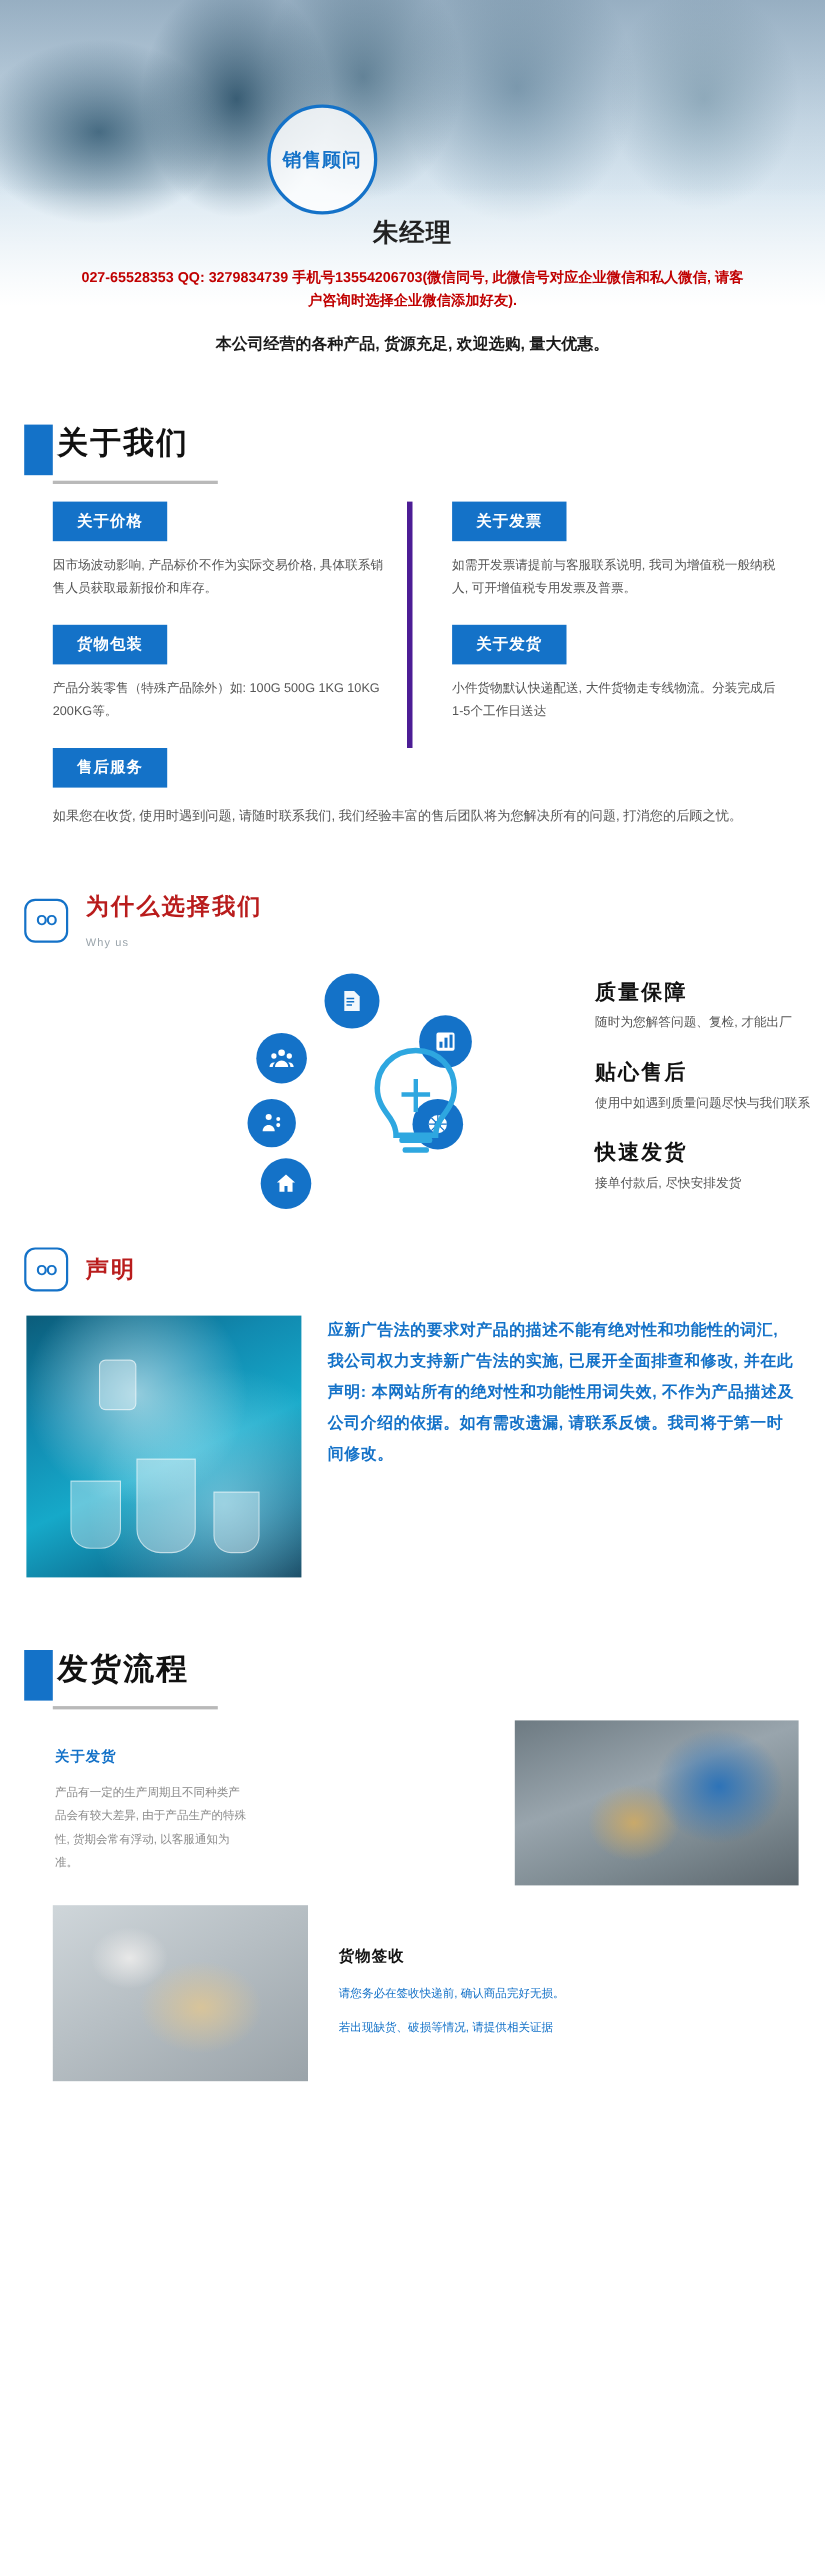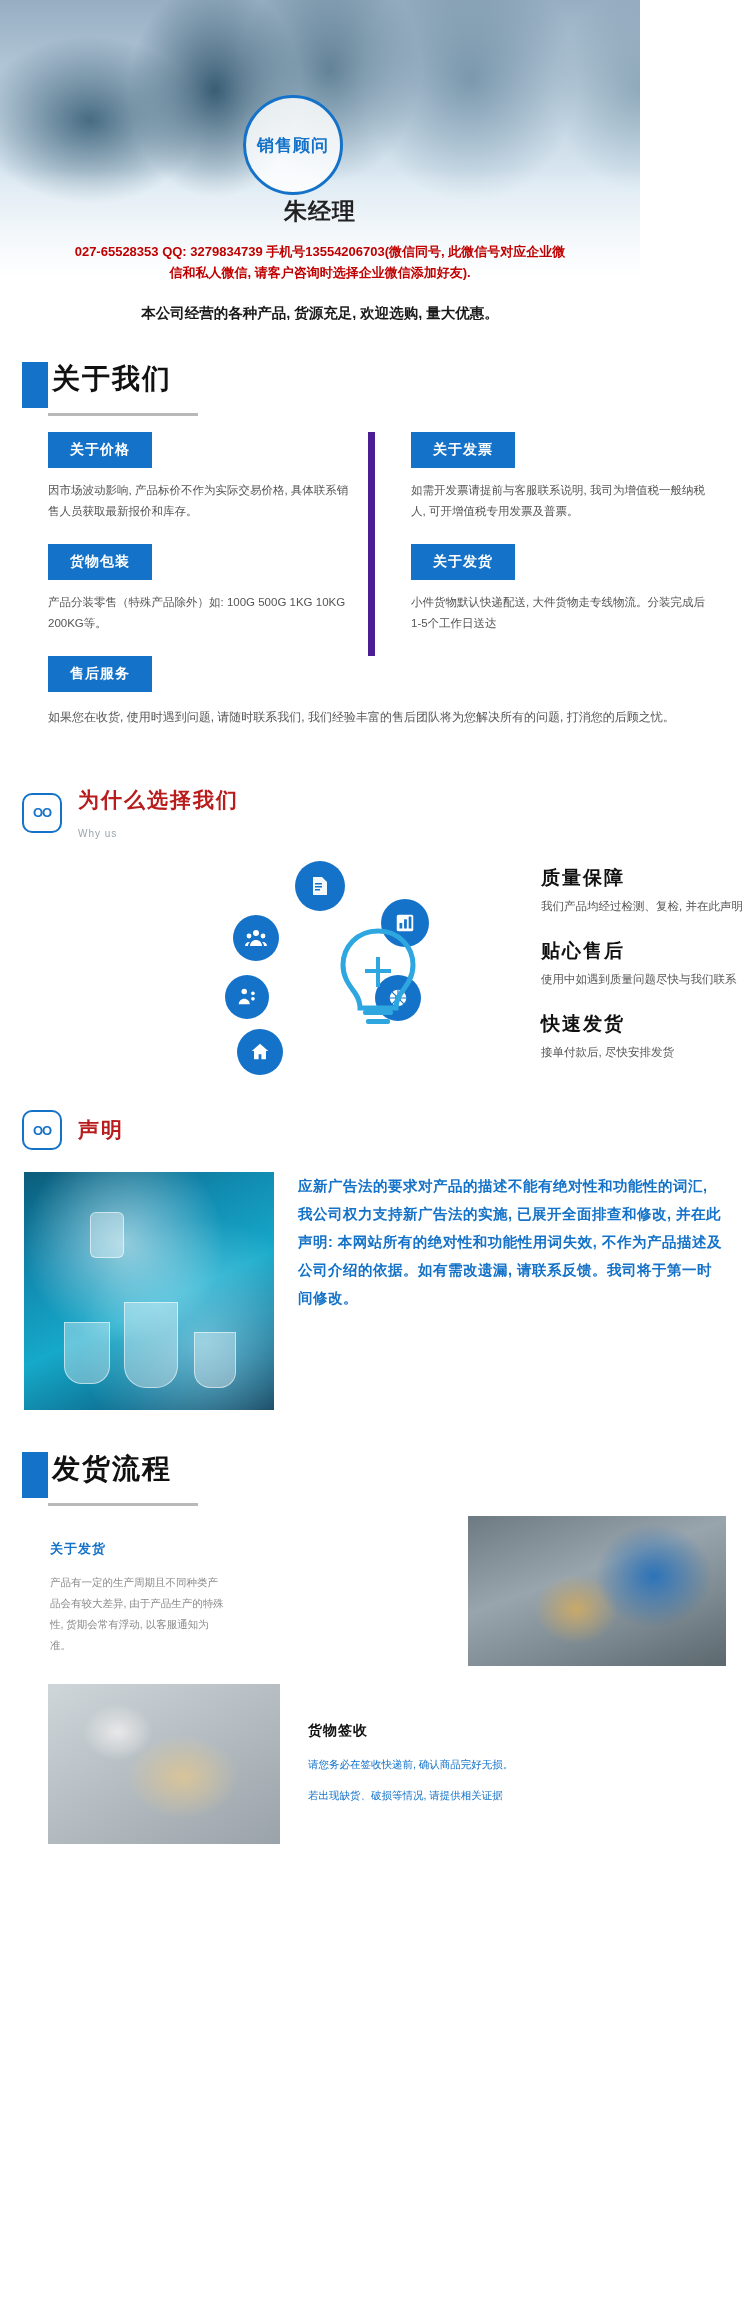--- a/index.html
+++ b/index.html
@@ -7,21 +7,21 @@
     width: 750px;
     font-family: "Liberation Sans", "DejaVu Sans", sans-serif;
     background: #ffffff;
     color: #333;
   }
   .page { width: 750px; position: relative; overflow: hidden; }
 
   
   .hero {
     position: relative;
-    width: 640px;
+    width: 750px;
     height: 320px;
     background: linear-gradient(100deg,#bcd7ea 0%, #d4e3ef 25%, #cfe0ec 45%, #e6eef4 65%, #dbe8f1 100%);
     overflow: hidden;
     text-decoration: underline;
   }
   .hero-photo {
     position: absolute; inset: 0;
     background:
       radial-gradient(ellipse 160px 120px at 90px 120px, #4a6f86 0%, rgba(74,111,134,0) 70%),
       radial-gradient(ellipse 120px 150px at 215px 90px, #3c6178 0%, rgba(60,97,120,0) 72%),
@@ -63,21 +63,21 @@
     padding: 0 72px;
     font-size: 14.5px;
     line-height: 24px;
     color: #1a1a1a;
     font-weight: bold;
   }
 
   
   .sec-head {
     position: relative;
-    margin: 40px 0 0 0;
+    margin: 64px 0 0 0;
     padding-left: 30px;
     height: 56px;
     font-family: Liberation Serif, serif;
   }
   .sec-head .bar {
     position:absolute; left: 22px; top: 2px;
     width: 26px; height: 46px; background: #1472c8;
   }
   .sec-head .title {
     position: relative;
@@ -93,21 +93,21 @@
     position:absolute; left: 48px; bottom: 0; width: 150px; height: 3px; background:#b9b9b9;
   }
 
   
   .about {
     display: flex;
     padding: 16px 22px 0 22px;
     gap: 0;
   }
   .about-col { width: 50%; padding: 0 18px; }
-  .about-col.left { border-right: 7px solid #4c1d95; padding-left: 26px; }
+  .about-col.left { border-right: 5px solid #4c1d95; padding-left: 26px; }
   .about-col.right { padding-left: 36px; }
   .pill {
     display:inline-block;
     background:#1472c8;
     color:#fff;
     font-size: 14px;
     font-weight: bold;
     padding: 9px 22px;
     margin-bottom: 12px;
     letter-spacing: 1px;
@@ -314,21 +314,21 @@
           <rect x="40" y="93" width="30" height="5" rx="2" fill="#2ea7e0"></rect>
           <rect x="43" y="102" width="24" height="5" rx="2" fill="#2ea7e0"></rect>
           <path d="M55 40 v30 M42 54 h26" stroke="#2ea7e0" stroke-width="4" fill="none"></path>
         </svg>
       </div>
     </div>
 
     <div class="why-right">
       <div class="why-item">
         <div class="h">质量保障</div>
-        <div class="p">我们产品均经过检测、复检, 并在此声明</div>
+        <div class="p">随时为您解答问题、复检, 才能出厂</div>
       </div>
       <div class="why-item">
         <div class="h">贴心售后</div>
         <div class="p">使用中如遇到质量问题尽快与我们联系</div>
       </div>
       <div class="why-item">
         <div class="h">快速发货</div>
         <div class="p">接单付款后, 尽快安排发货</div>
       </div>
     </div>

